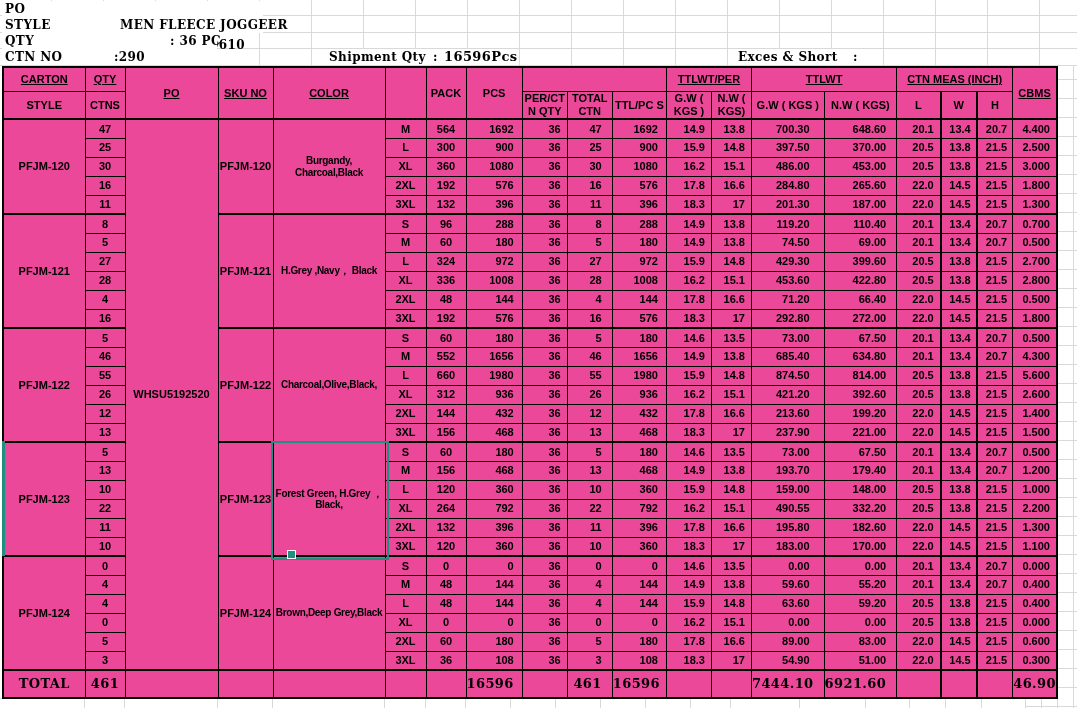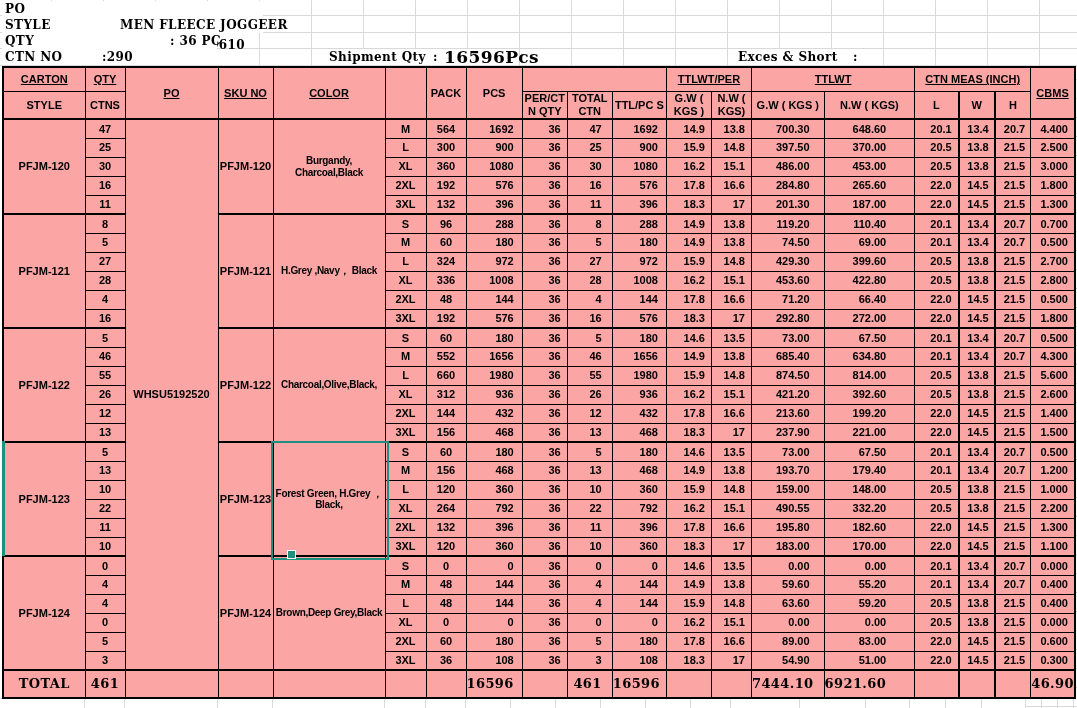--- a/index.html
+++ b/index.html
@@ -22,35 +22,35 @@
   .vline{position:absolute;top:0;width:1px;height:16px;background:#d9d9d9;}
 
   
   .info-row{position:absolute;height:16px;background:#fff;
     font-family:"DejaVu Serif",serif;font-weight:bold;font-size:12px;line-height:16px;
     letter-spacing:.4px;white-space:nowrap;}
   .info-row span{position:absolute;top:0;}
 
   
   table{position:absolute;left:2px;top:66px;border-collapse:collapse;table-layout:fixed;
-        background:#fca5a5;border:2px solid #000;}
+        background:#ec4899;border:2px solid #000;}
   td,th{border:1px solid #000;padding:0;overflow:hidden;font-weight:bold;font-size:11px;
         line-height:1.12;vertical-align:middle;text-align:center;}
   thead tr:first-child td{height:23px;}
   thead tr:last-child td{height:26px;}
   thead tr:last-child td{border-bottom-width:2px;}
   tbody tr{height:19px;}
   tbody tr.block-start td{border-top-width:2px;}
   tfoot tr{height:28px;}
   tfoot td{border-top-width:2px;font-family:"DejaVu Serif",serif;font-size:13px;letter-spacing:.4px;}
   .u{text-decoration:underline;}
   .c{text-align:center;}
   .r{text-align:right;}
   .p5{padding-right:5px;} .p6{padding-right:6px;} .p8{padding-right:8px;}
-  .p10{padding-right:10px;} .p14{padding-right:14px;} .p16{padding-right:28px;}
+  .p10{padding-right:10px;} .p14{padding-right:14px;} .p16{padding-right:10px;}
   .thick{border-left-width:2px;border-right-width:2px;}
   .color-cell{font-size:10px;letter-spacing:-.3px;}
   .hdr2{line-height:1.15;}
 
   
   #sel-rect{position:absolute;left:271px;top:441px;width:114px;height:115px;
     border:2px solid #1f9080;pointer-events:none;}
   #sel-handle{position:absolute;left:287px;top:550px;width:7px;height:7px;
     background:#1f9080;border:1px solid #fff;}
   #sel-left{position:absolute;left:2px;top:441px;width:3px;height:115px;background:#1f9080;}
@@ -91,26 +91,26 @@
   <div class="info-row" style="left:2px;top:17px;width:261px;">
     <span style="left:3px;">STYLE</span>
     <span style="left:118px;">MEN FLEECE JOGGEER</span>
   </div>
   <div class="info-row" style="left:2px;top:33px;width:215px;">
     <span style="left:3px;">QTY</span>
     <span style="left:168px;">: 36 PC</span>
   </div>
   <div class="info-row" style="left:2px;top:49px;width:208px;">
     <span style="left:3px;">CTN NO</span>
-    <span style="left:100px;">:290</span>
+    <span style="left:112px;">:290</span>
   </div>
   <div class="info-row" style="left:324px;top:49px;width:180px;">
     <span style="left:5px;">Shipment Qty</span>
     <span style="left:109px;">:</span>
-    <span style="left:120px;font-size:17px;">16596Pcs</span>
+    <span style="left:120px;font-size:13px;">16596Pcs</span>
   </div>
   <div class="info-row" style="left:733px;top:49px;width:132px;">
     <span style="left:5px;text-align:center;">Exces &amp; Short</span>
     <span style="left:120px;">:</span>
   </div>
 
   <table>
     <colgroup>
       <col style="width:82px">
         <col style="width:40px">

